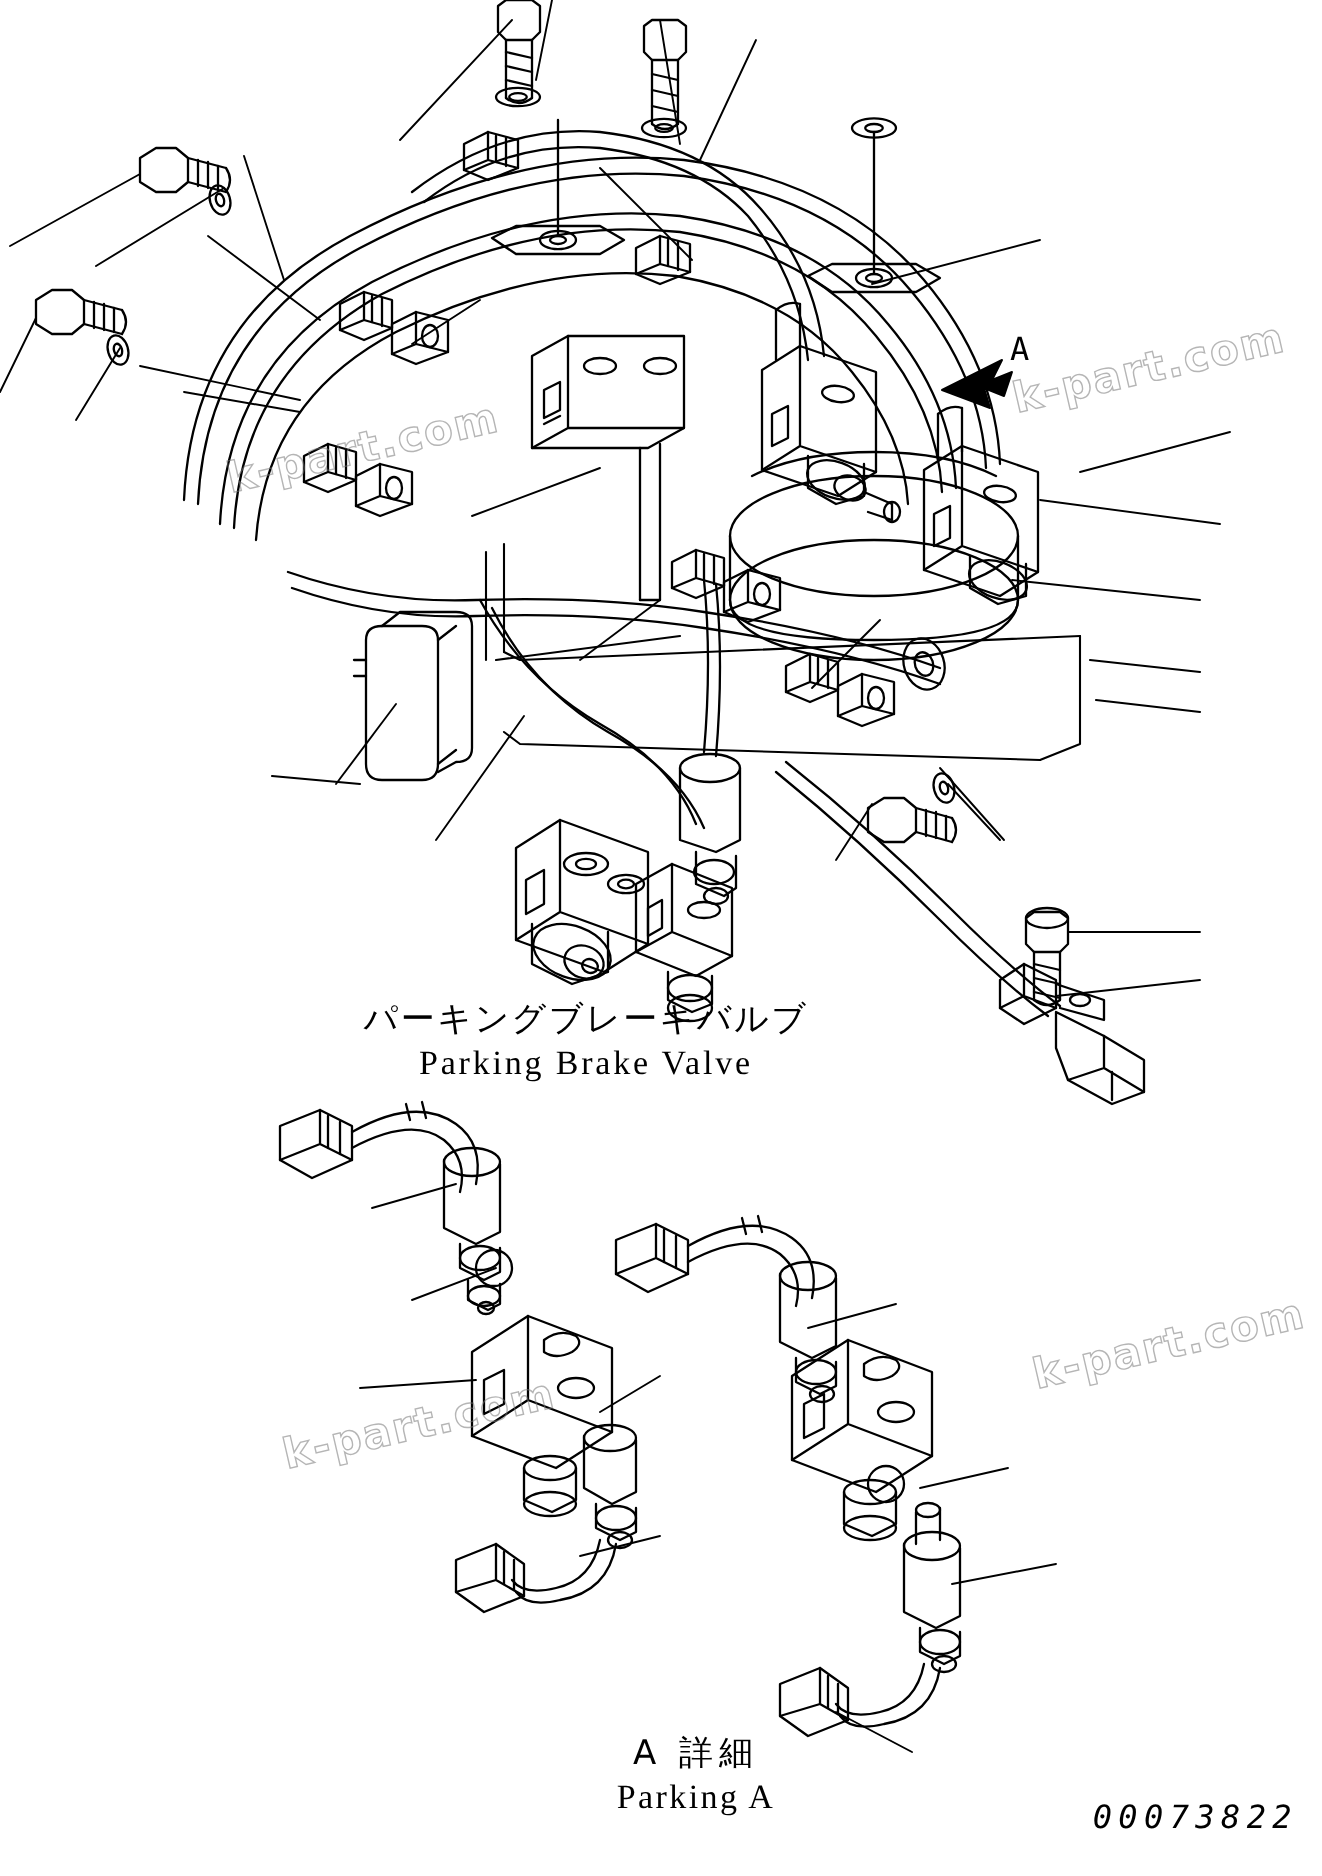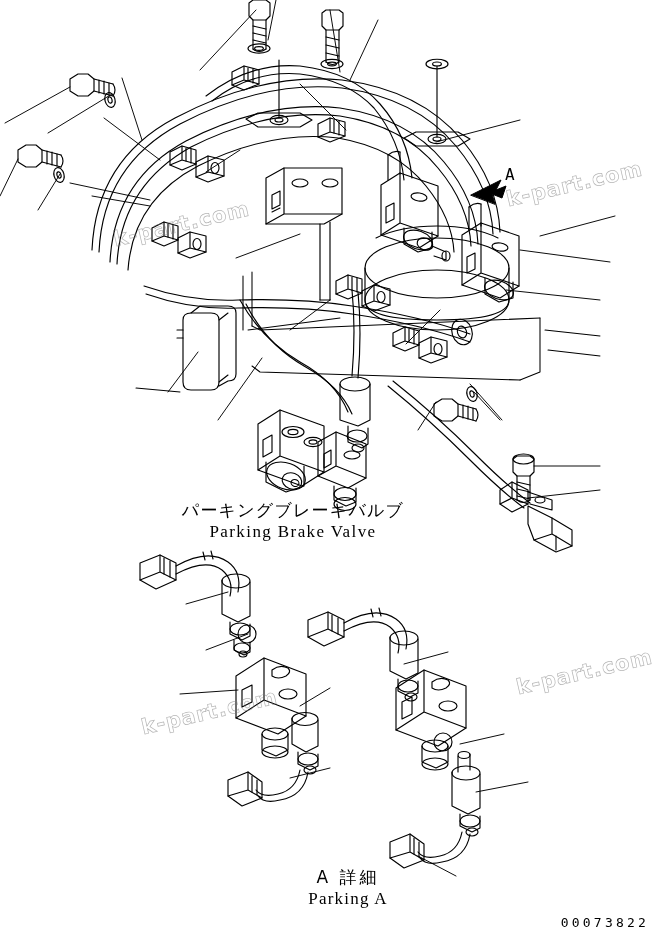--- a/index.html
+++ b/index.html
@@ -15,23 +15,23 @@
   .cap{position:absolute;text-align:center;white-space:nowrap;line-height:1.25;}
   .cap .jp{font-family:"DejaVu Sans","Liberation Sans",sans-serif;font-size:17px;letter-spacing:1.2px;}
   .cap .en{font-family:Liberation Serif, serif;font-size:17px;letter-spacing:1.4px;}
 
   #cap-pbv{left:128px;top:500px;width:330px;}
   #cap-detail{left:258px;top:836px;width:180px;text-align:center;margin-top:31px;}
   #cap-detail .jp{letter-spacing:3px;}
   #cap-detail .en{letter-spacing:1.2px;}
 
   #drawing-no{
-    position:absolute;right:12px;bottom:8px;
+    position:absolute;right:12px;bottom:20px;
     font-family:"DejaVu Sans Mono","Liberation Mono",monospace;
-    font-size:13px;letter-spacing:3.2px;
+    font-size:16px;letter-spacing:3.2px;font-style:italic;
   }
 
   #callout-A{
     position:absolute;left:505px;top:165px;
     font-family:"DejaVu Sans Mono","Liberation Mono",monospace;
     font-size:16px;
   }
 
   .wm{
     position:absolute;white-space:nowrap;

